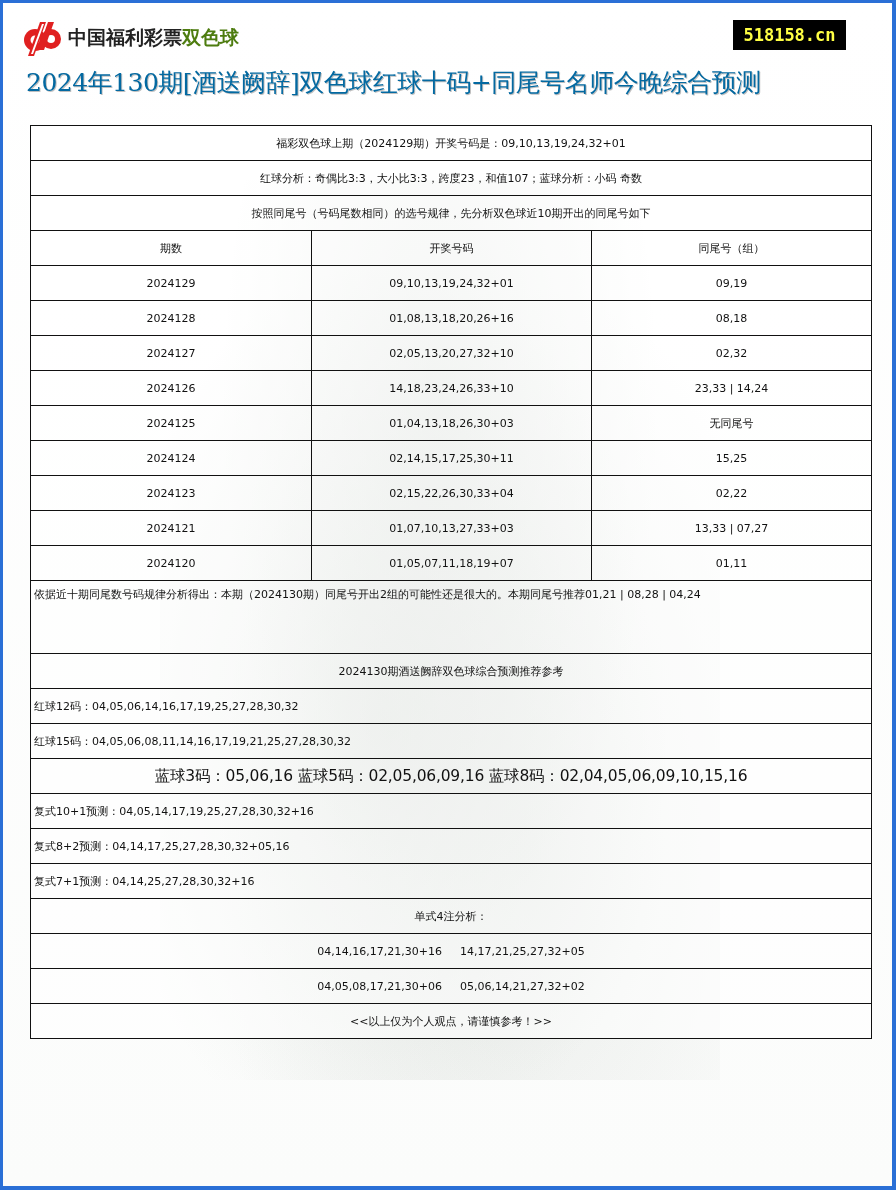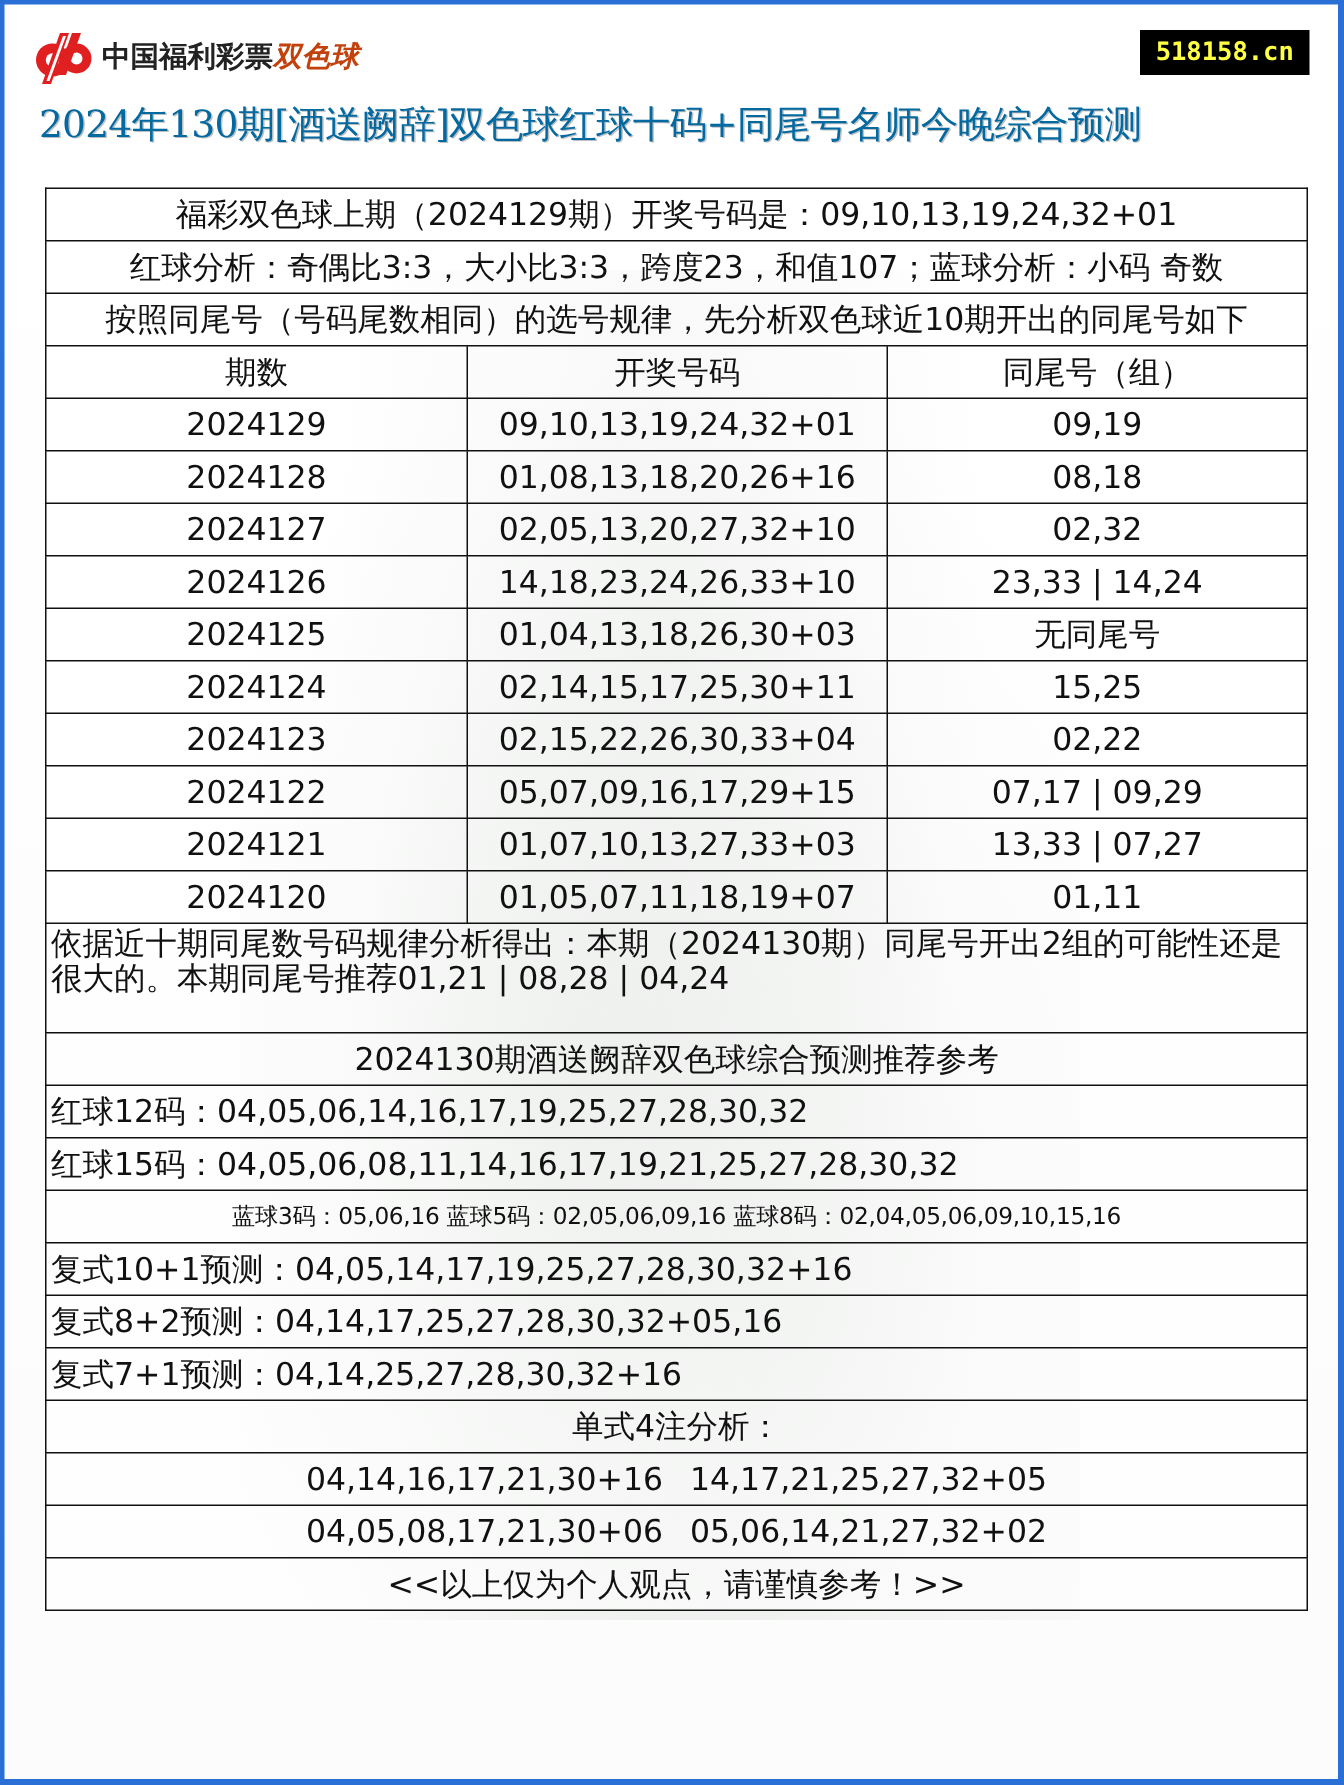--- a/index.html
+++ b/index.html
@@ -29,23 +29,23 @@
       position: absolute; left: 20px; top: 20px; height: 36px;
       display: flex; align-items: center; gap: 4px;
     }
     .logo-mark {
       width: 44px; height: 36px; position: relative;
     }
     .logo-text {
       font-family: "DejaVu Sans", "Liberation Sans", sans-serif;
       font-weight: bold; font-size: 19px; color: #222; letter-spacing: 0px;
     }
-    .logo-text .ssq { color: #c2410c; font-style: italic; }
+    .logo-text .ssq { color: #4d7c0f; }
     .site-badge {
-      position: absolute; left: 760px; top: 20px; width: 113px; height: 30px;
+      position: absolute; left: 733px; top: 20px; width: 113px; height: 30px;
       background: #000000; color: #ffff44;
       font-family: "DejaVu Sans Mono", "Liberation Mono", monospace;
       font-size: 17px; line-height: 30px; text-align: center; font-weight: bold;
     }
     .page-title {
       position: absolute; left: 26px; top: 66px; width: 850px;
       font-family: "DejaVu Serif", "Liberation Serif", serif;
       font-size: 25px; color: #0369a1; white-space: nowrap;
       text-shadow: 1px 1px 0 rgba(0,0,0,0.25);
       letter-spacing: -0.5px;
@@ -55,21 +55,21 @@
       border-collapse: collapse; table-layout: fixed;
       font-family: "DejaVu Sans Mono", "DejaVu Sans", monospace;
       font-size: 16px; color: #111;
     }
     table.main td {
       border: 1.5px solid #111;
       height: 34px; padding: 0 3px;
       background: rgba(255,255,255,0.55);
       text-align: center; white-space: nowrap;
       font-family: "DejaVu Sans", "Liberation Sans", sans-serif;
-      font-size: 21px;
+      font-size: 11px;
     }
     table.main td.left { text-align: left; padding-left: 3px; }
     table.main td.wrap {
       white-space: normal; text-align: left; height: 70px;
       line-height: 23px; padding-top: 2px; vertical-align: top;
     }
     .col1 { width: 281px; } .col2 { width: 280px; } .col3 { width: 280px; }
     .blue-row { letter-spacing: -0.2px; font-size: 15.5px !important; }
     .gap { display: inline-block; width: 18px; }
   </style>
@@ -148,25 +148,20 @@
     <td>2024124</td>
     <td>02,14,15,17,25,30+11</td>
     <td>15,25</td>
   </tr>
   <tr>
     <td>2024123</td>
     <td>02,15,22,26,30,33+04</td>
     <td>02,22</td>
   </tr>
   <tr>
-    <td>2024122</td>
-    <td>05,07,09,16,17,29+15</td>
-    <td>07,17 | 09,29</td>
-  </tr>
-  <tr>
     <td>2024121</td>
     <td>01,07,10,13,27,33+03</td>
     <td>13,33 | 07,27</td>
   </tr>
   <tr>
     <td>2024120</td>
     <td>01,05,07,11,18,19+07</td>
     <td>01,11</td>
   </tr>
   <tr>

